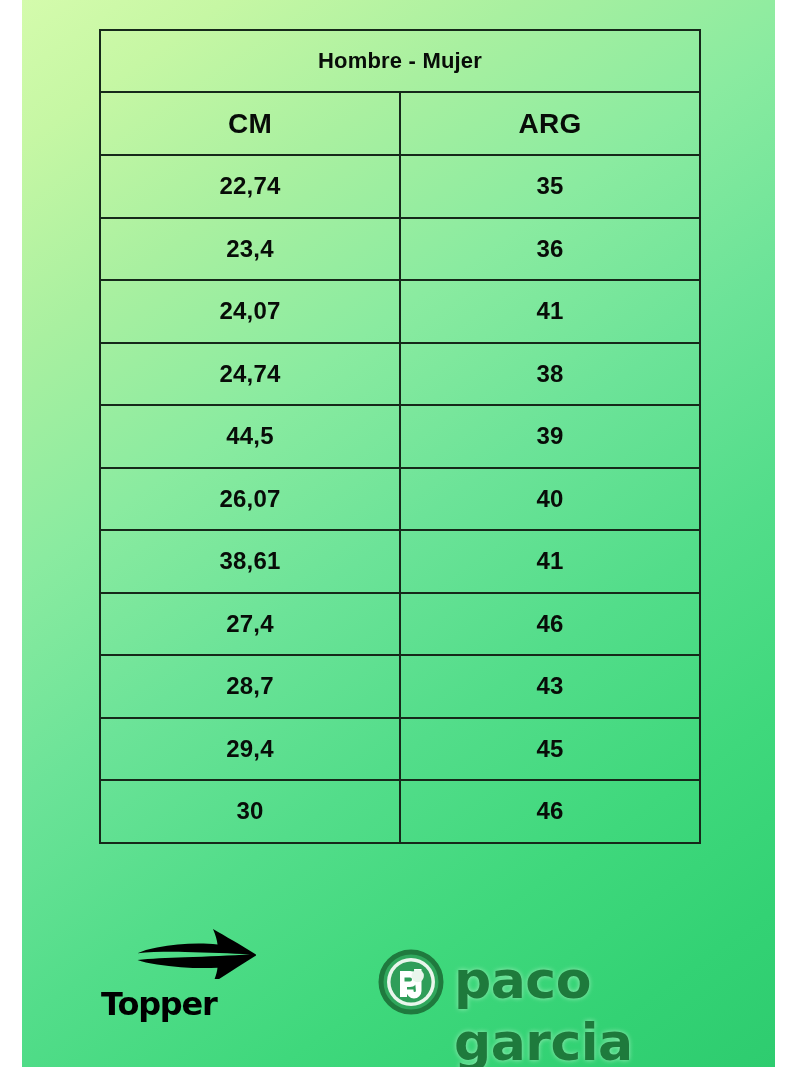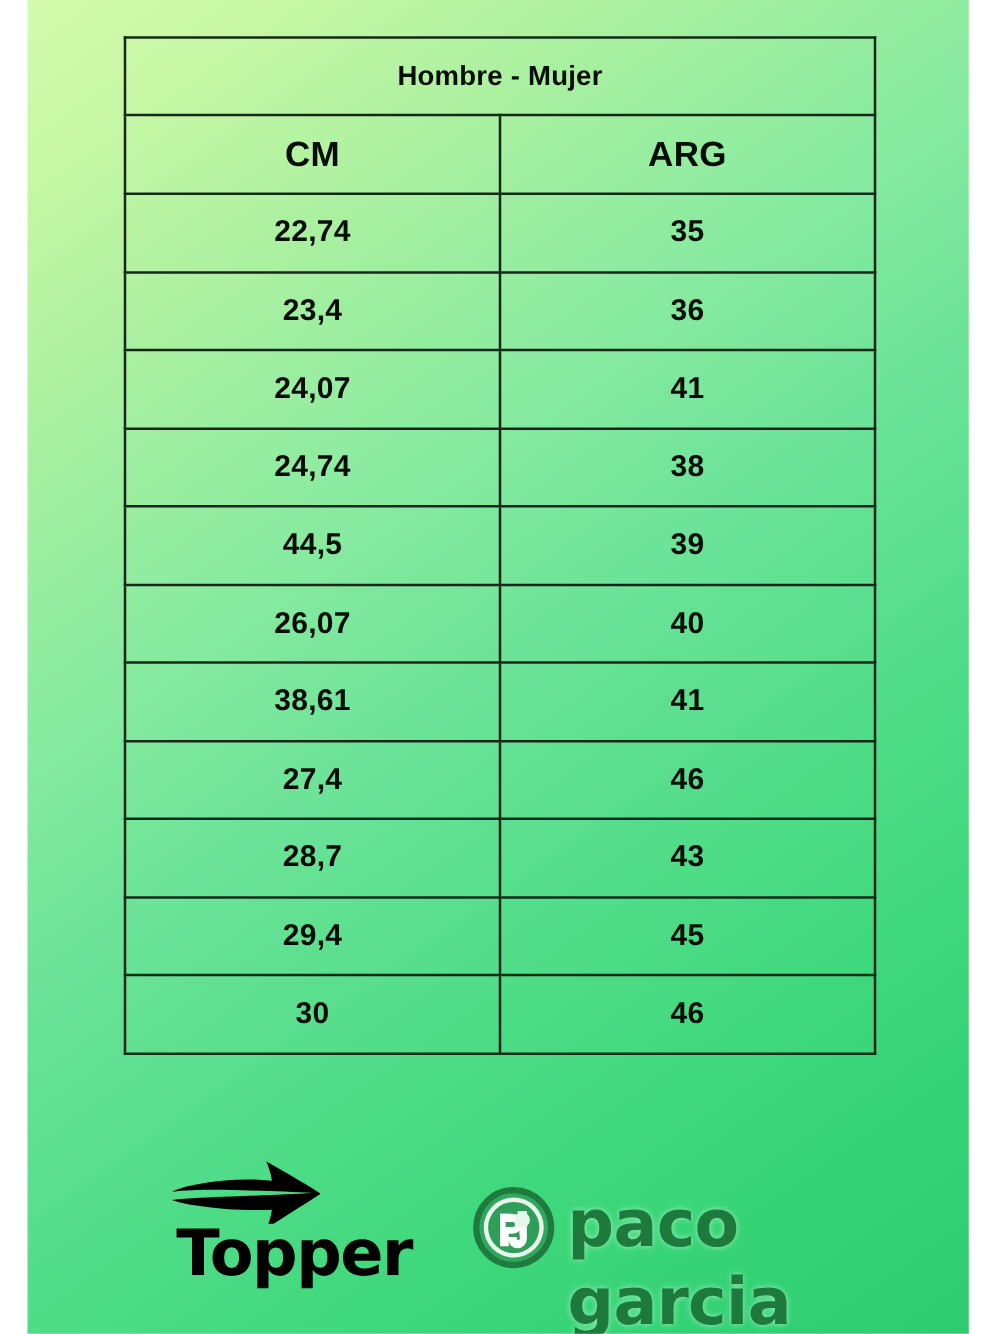--- a/index.html
+++ b/index.html
@@ -91,27 +91,26 @@
     left: 36px;
     top: 4px;
     width: 125px;
     height: 52px;
   }
   #topper-word {
     position: absolute;
     left: 0px;
     top: 58px;
     width: 180px;
-    font-size: 51px;
+    font-size: 32px;
     font-weight: bold;
     color: #000000;
     letter-spacing: -1.2px;
     font-family: "DejaVu Sans", sans-serif;
     line-height: 46px;
-    margin-left: 40px;
   }
 
   
   #paco-logo {
     position: absolute;
     left: 356px;
     top: 28px;
     width: 375px;
     height: 84px;
   }

